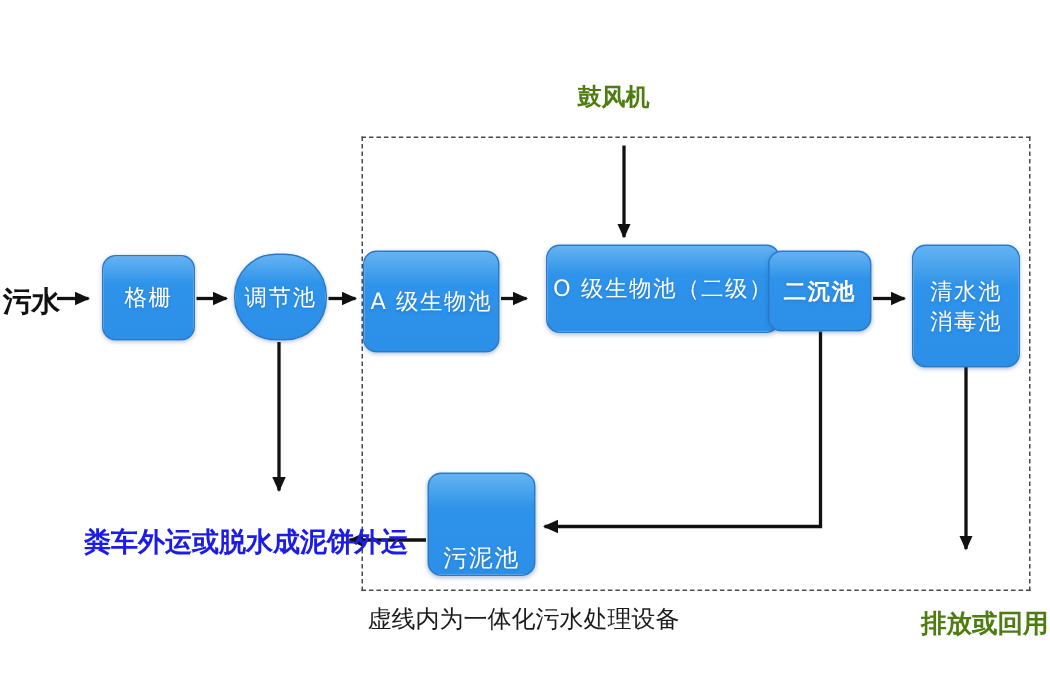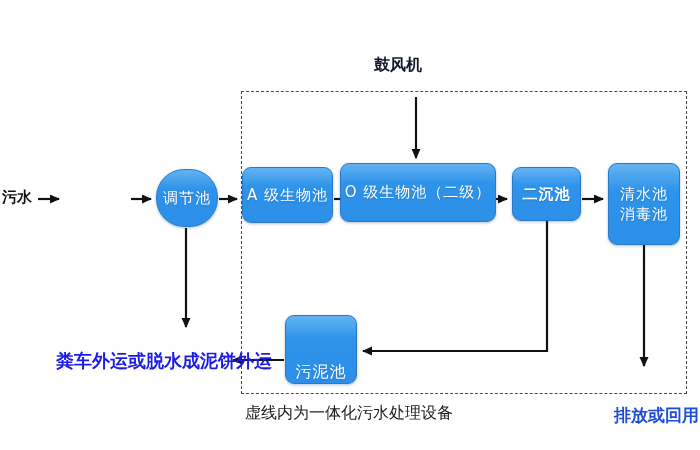--- a/index.html
+++ b/index.html
@@ -17,30 +17,30 @@
     background:linear-gradient(180deg,#64b3f2 0%,#2e93ea 34%,#2c8fe8 100%);
     border:1px solid #2979c8;border-radius:9px;
     color:#ffffff;display:flex;flex-direction:column;align-items:center;justify-content:center;
     text-align:center;font-size:15px;letter-spacing:1px;
     box-shadow:0 1px 3px rgba(40,80,140,0.35);
     text-shadow:0 1px 2px rgba(0,60,120,0.25);
     box-sizing:border-box;line-height:1.35;
   }
   .box-grid{left:68px;top:170px;width:62px;height:57px;}
   .box-regulating{left:156px;top:169px;width:62px;height:58px;border-radius:28px;}
-  .box-abio{left:242px;top:167px;width:91px;height:56px;}
-  .box-obio{left:340px;top:163px;width:156px;height:59px;align-items:center;}
+  .box-abio{left:242px;top:167px;width:91px;height:68px;}
+  .box-obio{left:364px;top:163px;width:156px;height:59px;align-items:center;}
   .box-sed{left:512px;top:167px;width:69px;height:54px;font-weight:bold;}
   .box-clear{left:608px;top:163px;width:72px;height:82px;}
   .box-sludge{left:285px;top:315px;width:72px;height:69px;font-size:16px;justify-content:flex-end;}
   .lbl{position:absolute;white-space:nowrap;}
-  .lbl-source{left:2px;top:188px;font-size:15px;font-weight:bold;color:#111;}
-  .lbl-blower{left:374px;top:55px;font-size:16px;font-weight:bold;color:#0f172a;text-align:center;}
+  .lbl-source{left:2px;top:188px;font-size:19px;font-weight:bold;color:#111;}
+  .lbl-blower{left:385px;top:55px;font-size:16px;font-weight:bold;color:#4d7c0f;text-align:center;}
   .lbl-sludge-out{left:56px;top:349px;font-size:18px;font-weight:bold;color:#1c1ce8;}
-  .lbl-discharge{left:614px;top:404px;font-size:17px;font-weight:bold;color:#1d4ed8;}
+  .lbl-discharge{left:614px;top:404px;font-size:17px;font-weight:bold;color:#4d7c0f;}
   .lbl-caption{left:245px;top:403px;font-size:16px;color:#1a1a1a;}
 </style>
 </head>
 <body>
 
 <div class="stage">
 
   <div class="dashed-zone"></div>
 
   <svg class="arrows" viewBox="0 0 700 450">
@@ -58,20 +58,23 @@
     <line x1="416" y1="97" x2="416" y2="158" stroke="#111" stroke-width="2.2" marker-end="url(#ah)"></line>
     <line x1="186" y1="228" x2="186" y2="327" stroke="#111" stroke-width="2.2" marker-end="url(#ah)"></line>
     <polyline points="547,221 547,351 363,351" fill="none" stroke="#111" stroke-width="2.2" marker-end="url(#ah)"></polyline>
     <line x1="284" y1="360" x2="233" y2="360" stroke="#111" stroke-width="2.2" marker-end="url(#ah)"></line>
     <line x1="644" y1="232" x2="644" y2="366" stroke="#111" stroke-width="2.2" marker-end="url(#ah)"></line>
   </svg>
 
   <span class="lbl lbl-source">污水</span>
   <span class="lbl lbl-blower">鼓风机</span>
 
+  <div class="box box-grid">
+    <span>格栅</span>
+  </div>
   <div class="box box-regulating">
     <span>调节池</span>
   </div>
   <div class="box box-abio">
     <span>A 级生物池</span>
   </div>
   <div class="box box-obio">
     <span>O 级生物池（二级）</span>
   </div>
   <div class="box box-sed">

